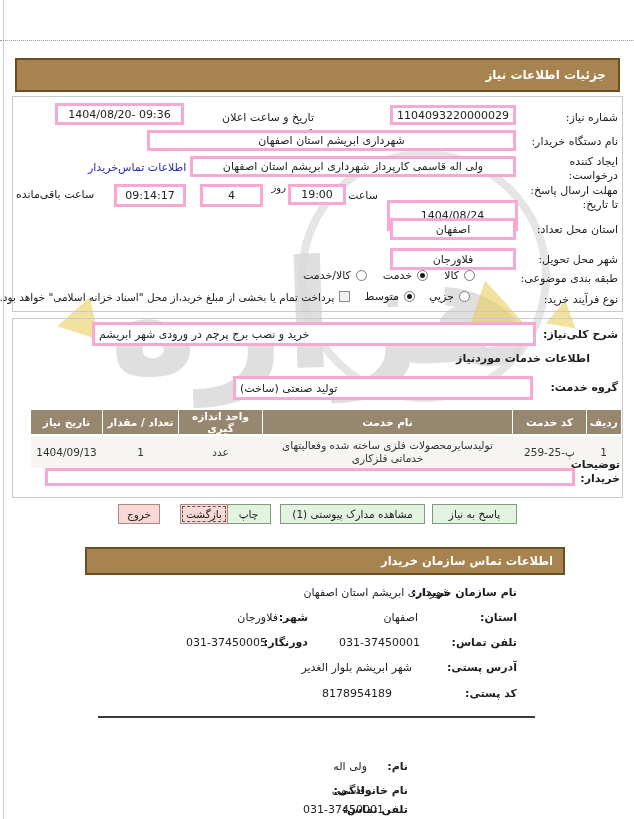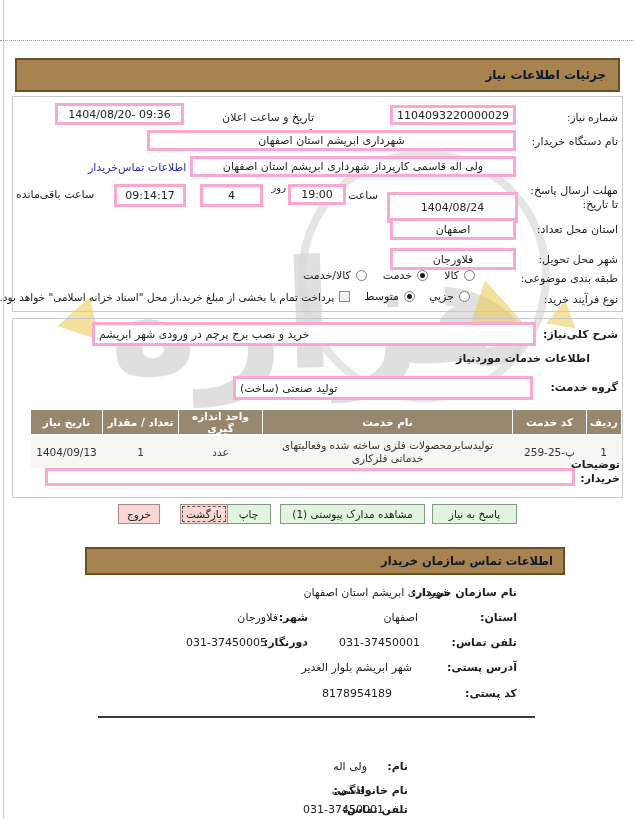--- a/index.html
+++ b/index.html
@@ -12,21 +12,21 @@
 
   
   .wm { position:absolute; z-index:1; pointer-events:none; }
   .wm-circle { left:298px; top:150px; width:252px; height:252px; border:8px solid #dcdcdc; border-radius:50%; opacity:.75; }
   .wm-word { left:-5px; top:225px; width:650px; font-size:150px; font-weight:bold; color:#dadada; opacity:.85; text-align:center; transform:rotate(-2deg); line-height:1.2; }
   .wm-tri { width:0; height:0; opacity:.55; }
   .wm-tri1 { left:62px; top:296px; border-left:22px solid transparent; border-right:22px solid transparent; border-bottom:38px solid #e9c94e; transform:rotate(18deg); }
   .wm-tri2 { left:462px; top:280px; border-left:28px solid transparent; border-right:28px solid transparent; border-bottom:48px solid #e9c94e; transform:rotate(-12deg); }
   .wm-tri3 { left:548px; top:300px; border-left:15px solid transparent; border-right:15px solid transparent; border-bottom:26px solid #e9c94e; transform:rotate(10deg); }
 
-  .section-bar { position:absolute; background:#a6834f; border:2px solid #6b4f23; color:#0f172a; font-weight:bold; display:flex; align-items:center; z-index:3; }
+  .section-bar { position:absolute; background:#a6834f; border:2px solid #6b4f23; color:#ffffff; font-weight:bold; display:flex; align-items:center; z-index:3; }
   .bar1 { left:15px; top:58px; width:605px; height:34px; font-size:12px; padding-right:12px; }
   .bar2 { left:85px; top:547px; width:480px; height:28px; font-size:11.5px; padding-right:10px; }
 
   .panel { position:absolute; border:1px solid #c9c9c9; background:transparent; z-index:2; }
   .panel1 { left:12px; top:96px; width:611px; height:216px; }
   .panel2 { left:12px; top:318px; width:611px; height:180px; }
 
   .lbl { position:absolute; text-align:right; color:#1c1c1c; z-index:3; line-height:1.25; }
   .lbl.b { font-weight:bold; }
   .box { position:absolute; border:3px solid #f9a8d4; background:#fff; display:flex; align-items:center; justify-content:center; z-index:3; overflow:hidden; white-space:nowrap; }
@@ -63,33 +63,34 @@
   <div class="wm wm-circle"></div>
   <div class="wm wm-word">هزاره</div>
   <div class="wm wm-tri wm-tri1"></div>
   <div class="wm wm-tri wm-tri2"></div>
   <div class="wm wm-tri wm-tri3"></div>
 
   <div class="section-bar bar1">جزئیات اطلاعات نیاز</div>
 
   <div class="panel panel1"></div>
 
-  <div class="lbl" style="right:16px; top:111px; width:110px;font-family:Liberation Serif, serif;">شماره نیاز:</div>
+  <div class="lbl" style="right:16px; top:111px; width:110px;">شماره نیاز:</div>
   <div class="box ltr" style="left:390px; top:105px; width:126px; height:20px;">1104093220000029</div>
   <div class="lbl" style="left:186px; top:111px; width:128px;">تاریخ و ساعت اعلان عمومی:</div>
   <div class="box ltr" style="left:55px; top:103px; width:129px; height:22px;">1404/08/20- 09:36</div>
 
   <div class="lbl" style="right:16px; top:135px; width:120px;">نام دستگاه خریدار:</div>
   <div class="box" style="left:147px; top:130px; width:369px; height:21px;">شهرداری ابریشم استان اصفهان</div>
 
+  <div class="lbl" style="right:16px; top:155px; width:78px;">ایجاد کننده درخواست:</div>
   <div class="box" style="left:190px; top:156px; width:326px; height:21px;">ولی اله قاسمی کارپرداز شهرداری ابریشم استان اصفهان</div>
   <div class="link" style="left:88px; top:161px;">اطلاعات تماس‌خریدار</div>
 
   <div class="lbl" style="right:16px; top:184px; width:92px;">مهلت ارسال پاسخ: تا تاریخ:</div>
-  <div class="box ltr" style="left:387px; top:192px; width:131px; height:31px;">1404/08/24</div>
+  <div class="box ltr" style="left:387px; top:200px; width:131px; height:31px;">1404/08/24</div>
   <div class="lbl" style="left:348px; top:189px; width:34px; text-align:left;">ساعت</div>
   <div class="box ltr" style="left:288px; top:184px; width:58px; height:21px;">19:00</div>
   <div class="lbl" style="left:266px; top:182px; width:20px; font-size:10px;">روز</div>
   <div class="box ltr" style="left:200px; top:184px; width:63px; height:23px;">4</div>
   <div class="box ltr" style="left:114px; top:184px; width:72px; height:23px;">09:14:17</div>
   <div class="lbl" style="left:16px; top:188px; width:96px; text-align:left;">ساعت باقی‌مانده</div>
 
   <div class="lbl" style="right:16px; top:223px; width:110px;">استان محل تعداد:</div>
   <div class="box" style="left:390px; top:218px; width:126px; height:22px;">اصفهان</div>
 

